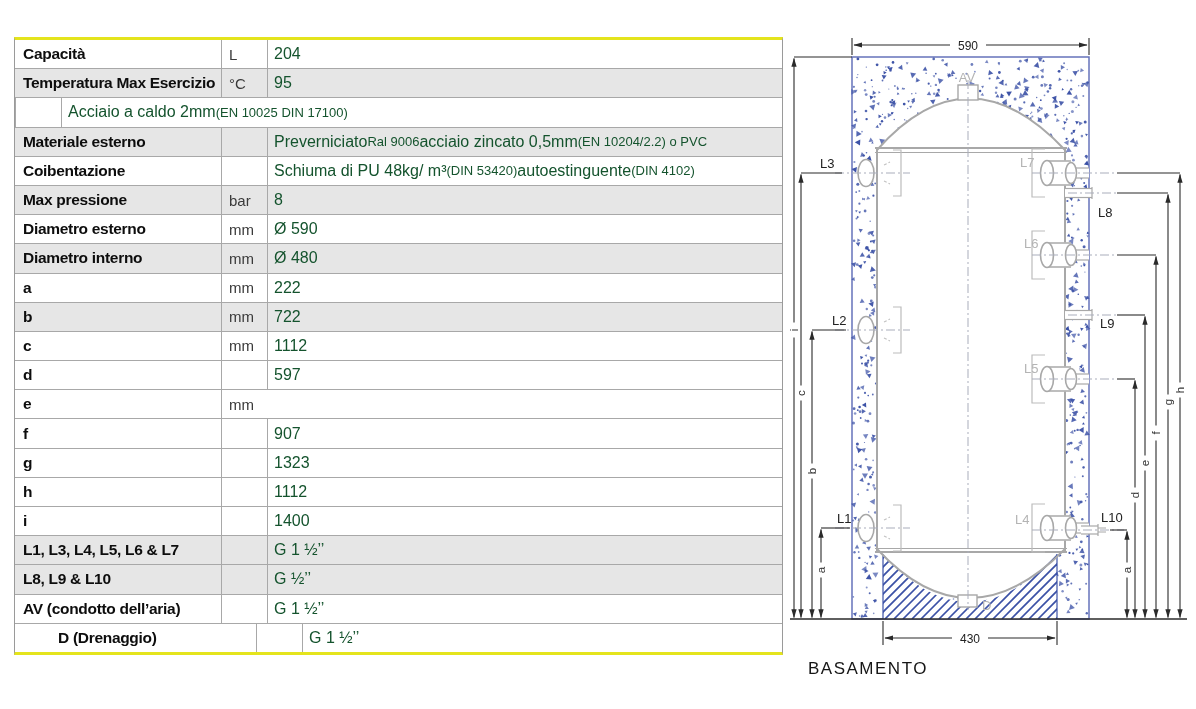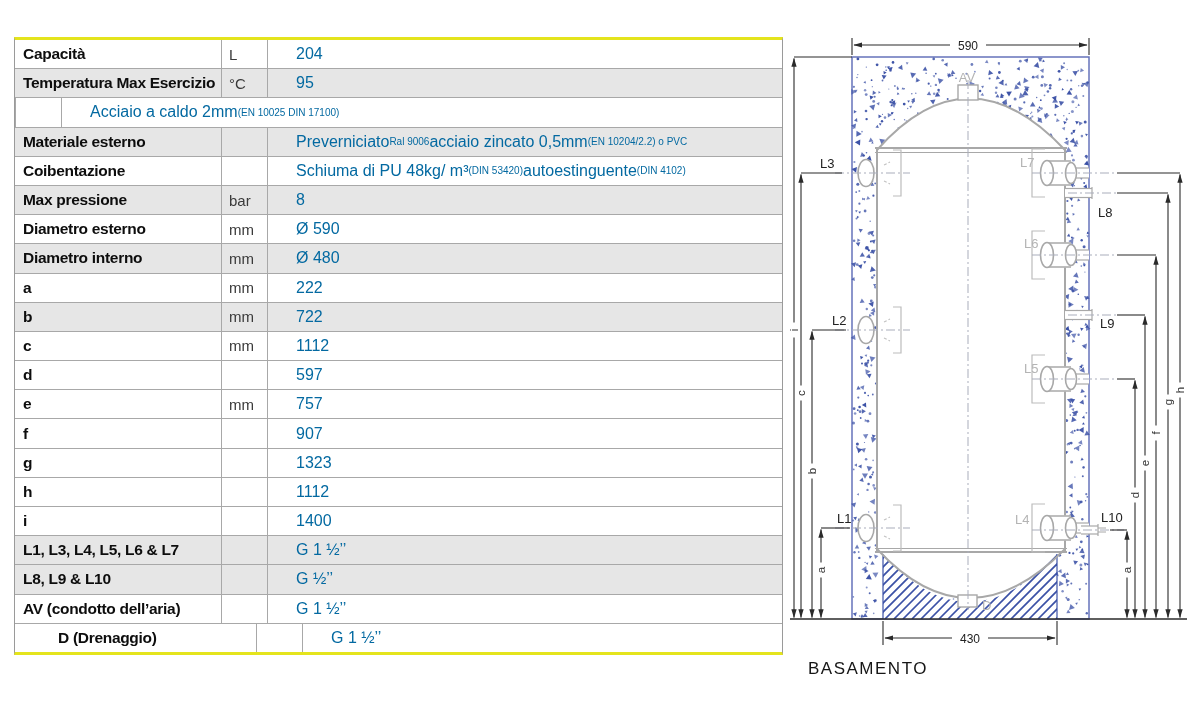--- a/index.html
+++ b/index.html
@@ -15,23 +15,23 @@
     background:#fff;
   }
   .trow{flex:1 1 0;display:flex;align-items:stretch;border-bottom:1px solid #a8a8a8;min-height:0;}
   .trow:last-child{border-bottom:none;margin-left:35px;}
   .trow.shaded{background:var(--rowshade,#e6e6e6);}
   .tcell{display:flex;align-items:center;box-sizing:border-box;overflow:hidden;white-space:nowrap;}
   .tlabel{width:206px;padding-left:8px;font-weight:bold;font-size:15.5px;
           letter-spacing:-0.3px;color:#0d0d0d;}
   .tunit{width:46px;padding-left:7px;border-left:1px solid #a8a8a8;
          font-size:15px;color:#3a3a3a;}
-  .tvalue{flex:1;padding-left:28px;border-left:1px solid #a8a8a8;
-          font-size:16px;color:#0369a1;}
-  .tvalue .sm{font-size:10px;}
+  .tvalue{flex:1;padding-left:6px;border-left:1px solid #a8a8a8;
+          font-size:16px;color:#14532d;}
+  .tvalue .sm{font-size:13px;}
   
   #diagram-wrap{position:absolute;left:780px;top:25px;width:416px;height:660px;}
   svg text{font-family:"Liberation Sans",sans-serif;}
   .plab{font-size:13px;fill:#222;}
   .plab.gray{fill:#b4b4b4;}
   .dimnum{font-size:12px;fill:#222;}
   .dimletter{font-size:11.5px;fill:#333;}
   .caption{font-size:17px;letter-spacing:1.5px;fill:#161616;}
 </style>
 </head>
@@ -124,23 +124,20 @@
     <div class="trow">
       <div class="tcell tlabel">d</div>
       <div class="tcell tunit"></div>
       <div class="tcell tvalue">
         <span>597</span>
       </div>
     </div>
     <div class="trow">
       <div class="tcell tlabel">e</div>
       <div class="tcell tunit">mm</div>
-      <div class="tcell tvalue">
-        <span>757</span>
-      </div>
     </div>
     <div class="trow">
       <div class="tcell tlabel">f</div>
       <div class="tcell tunit"></div>
       <div class="tcell tvalue">
         <span>907</span>
       </div>
     </div>
     <div class="trow">
       <div class="tcell tlabel">g</div>

